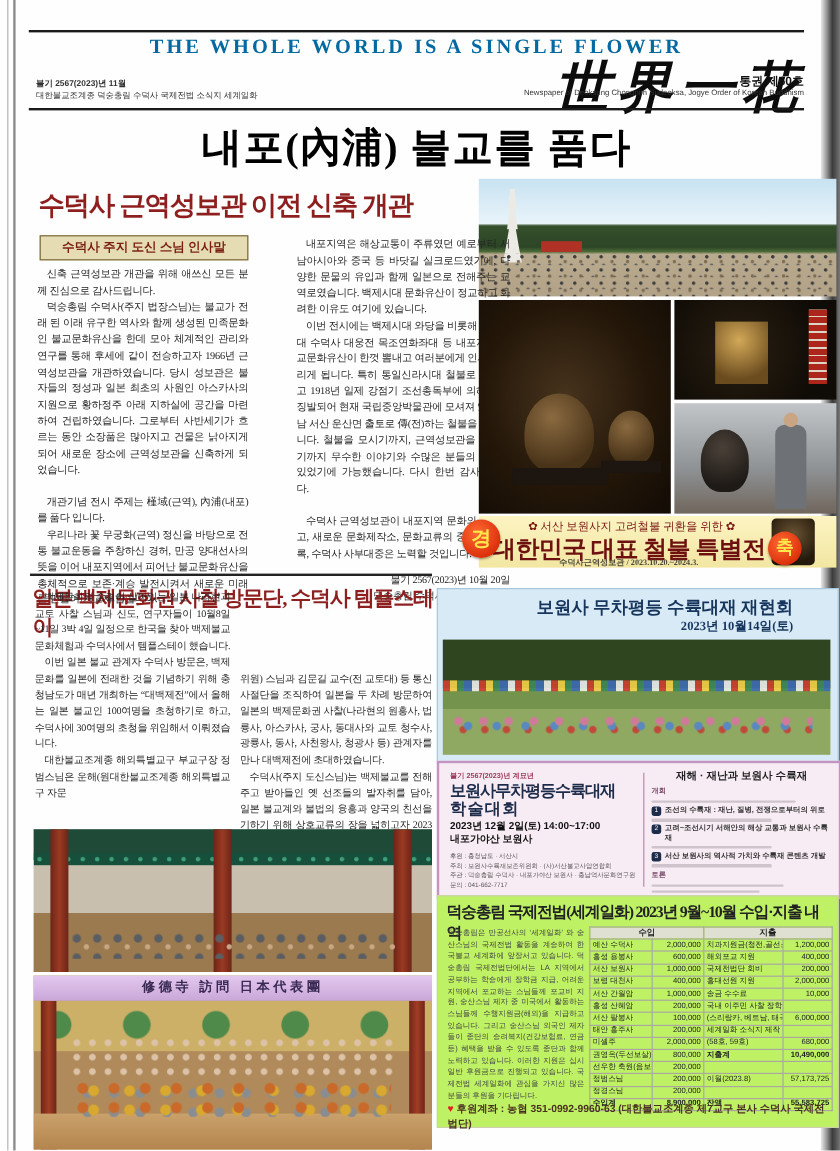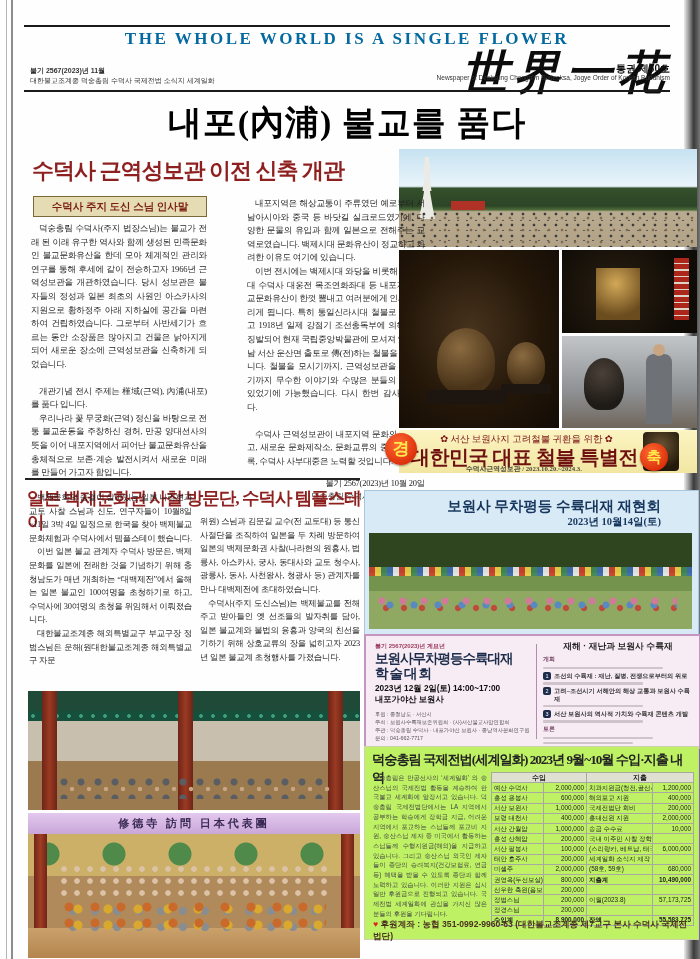--- a/index.html
+++ b/index.html
@@ -26,21 +26,21 @@
             color:#000;letter-spacing:1px;}
   .subhead1{left:32px;top:156px;width:330px;font-size:22px;font-weight:bold;color:#8e1f1f;
             letter-spacing:-1px;}
   
   .boxtitle{left:33px;top:196px;width:172px;height:19px;background:#e6dcb4;border:1px solid #7a6a3a;
             text-align:center;font-size:10.5px;font-weight:bold;color:#7a1d12;line-height:19px;}
   .col{position:absolute;text-align:justify;font-size:8.6px;line-height:13.6px;color:#242424;
        letter-spacing:-0.2px;}
   .col p{margin:0;text-indent:8px;}
   .col p.gap{margin-top:13px;}
-  .col p.noindent{text-indent:0;}
+  .col p.noindent{text-indent:0;margin-top:44px;}
   .sig{margin-top:9px;text-align:right;font-size:8.4px;line-height:13px;color:#222;}
   
   .photo{position:absolute;overflow:hidden;}
   .ph1{left:399px;top:149px;width:298px;height:98px;
        background:linear-gradient(#c7e2f1 0%,#e9f4fa 38%,#35502c 40%,#2c4526 58%,#4c6b38 62%,#b9ab8f 64%,#b2a287 100%);}
   .ph1-crowd{left:0;right:0;bottom:0;height:36px;
        background:radial-gradient(circle at 3px 3px,#3c3c3c 1.1px,transparent 1.7px),
                   radial-gradient(circle at 7px 7px,#7d6c52 1.1px,transparent 1.7px),
                   radial-gradient(circle at 5px 10px,#58585a 1px,transparent 1.6px);
        background-size:11px 11px,13px 12px,9px 10px;}
@@ -171,20 +171,21 @@
   <div class="abs subhead1">수덕사 근역성보관 이전 신축 개관</div>
 
   <div class="photo ph1">
     <div class="abs pagoda"></div>
     <div class="abs ph1-banner"></div>
     <div class="abs ph1-crowd"></div>
   </div>
 
   <div class="abs boxtitle">수덕사 주지 도신 스님 인사말</div>
   <div id="a1c1" class="col" style="left:31px;top:222px;width:176px;">
+      <p>신축 근역성보관 개관을 위해 애쓰신 모든 분께 진심으로 감사드립니다.</p>
       <p>덕숭총림 수덕사(주지 법장스님)는 불교가 전래 된 이래 유구한 역사와 함께 생성된 민족문화인 불교문화유산을 한데 모아 체계적인 관리와 연구를 통해 후세에 같이 전승하고자 1966년 근역성보관을 개관하였습니다. 당시 성보관은 불자들의 정성과 일본 최초의 사원인 아스카사의 지원으로 황하정주 아래 지하실에 공간을 마련하여 건립하였습니다. 그로부터 사반세기가 흐르는 동안 소장품은 많아지고 건물은 낡아지게 되어 새로운 장소에 근역성보관을 신축하게 되었습니다.</p>
       <p class="gap">개관기념 전시 주제는 槿域(근역), 內浦(내포)를 품다 입니다.</p>
       <p>우리나라 꽃 무궁화(근역) 정신을 바탕으로 전통 불교운동을 주창하신 경허, 만공 양대선사의 뜻을 이어 내포지역에서 피어난 불교문화유산을 총체적으로 보존·계승 발전시켜서 새로운 미래를 만들어 가고자 함입니다.</p>
     </div>
   <div class="col" style="left:214px;top:197px;width:178px;margin-left:33px;">
     <div id="a1c2">
         <p>내포지역은 해상교통이 주류였던 예로부터 서남아시아와 중국 등 바닷길 실크로드였기에, 다양한 문물의 유입과 함께 일본으로 전해주는 교역로였습니다. 백제시대 문화유산이 정교하고 화려한 이유도 여기에 있습니다.</p>
         <p>이번 전시에는 백제시대 와당을 비롯해 고려시대 수덕사 대웅전 목조연화좌대 등 내포지역 불교문화유산이 한껏 뽐내고 여러분에게 인사를 드리게 됩니다. 특히 통일신라시대 철불로 알려지고 1918년 일제 강점기 조선총독부에 의해 강제 징발되어 현재 국립중앙박물관에 모셔져 있는 충남 서산 운산면 출토로 傳(전)하는 철불을 모셨습니다. 철불을 모시기까지, 근역성보관을 개관하기까지 무수한 이야기와 수많은 분들의 노고가 있었기에 가능했습니다. 다시 한번 감사드립니다.</p>
         <p class="gap">수덕사 근역성보관이 내포지역 문화의 보물창고, 새로운 문화제작소, 문화교류의 중심이 되도록, 수덕사 사부대중은 노력할 것입니다.</p>
       </div>

